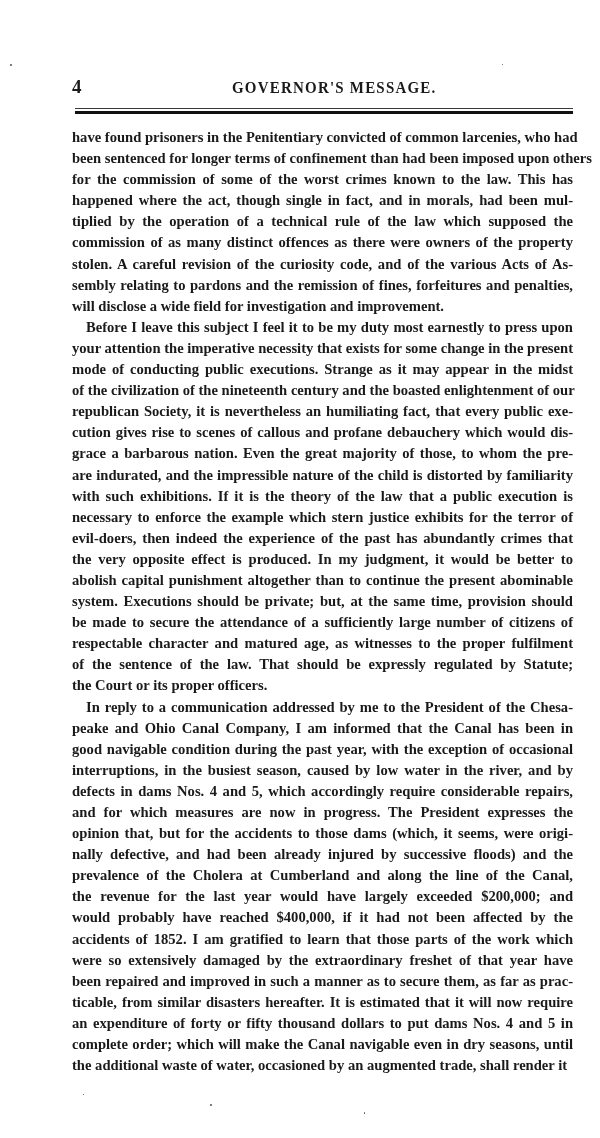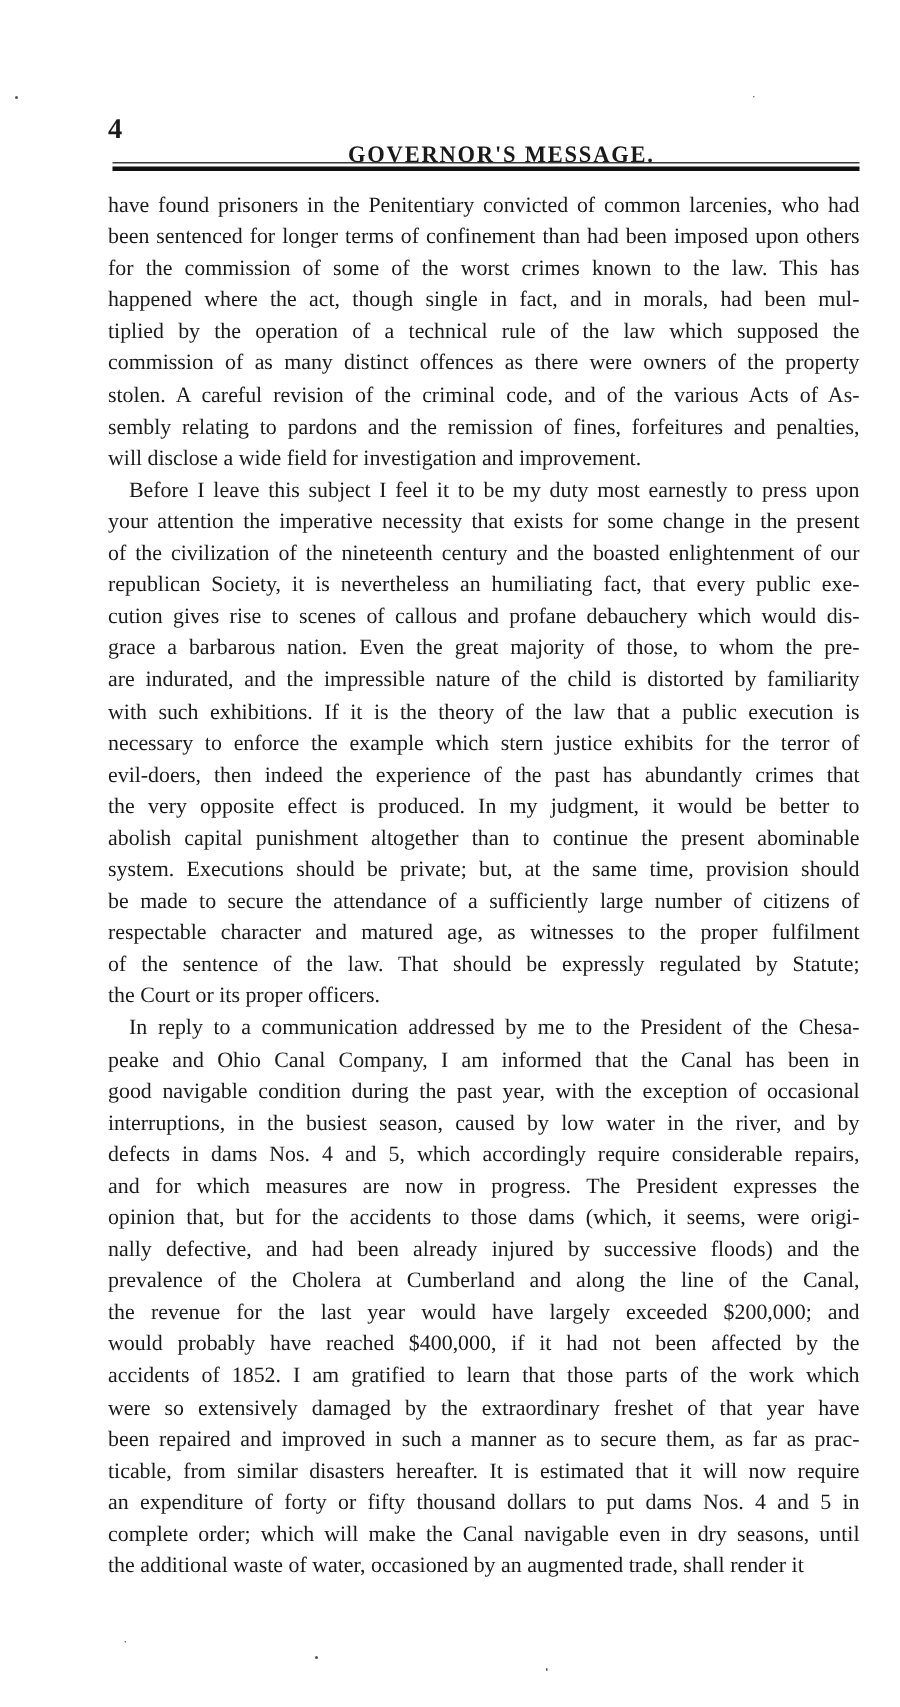--- a/index.html
+++ b/index.html
@@ -40,21 +40,21 @@
       position: absolute;
       left: 0;
       top: 0;
       font-size: 19px;
       font-weight: bold;
       letter-spacing: 0.5px;
     }
     .running-title {
       position: absolute;
       left: 160px;
-      top: 20px;
+      top: 4px;
       font-size: 15px;
       letter-spacing: 1.2px;
       font-weight: bold;
       transform: scaleY(1.05);
     }
     .rule-wrap {
       position: absolute;
       left: 75px;
       top: 108px;
       width: 498px;
@@ -74,20 +74,21 @@
       top: 3px;
       width: 100%;
       height: 3px;
       background: #111;
     }
     .body-text {
       position: absolute;
       left: 72px;
       top: 127px;
       width: 501px;
+      font-weight: bold;
     }
     .line {
       display: block;
       height: 21.1px;
       line-height: 21.1px;
       font-size: 14.6px;
       text-align: justify;
       text-align-last: justify;
       white-space: nowrap;
       overflow: visible;
@@ -121,27 +122,28 @@
   </div>
 
   <div class="body-text" id="body-text">
       <div>
         <span class="line">have found prisoners in the Penitentiary convicted of common larcenies, who had</span>
         <span class="line">been sentenced for longer terms of confinement than had been imposed upon others</span>
         <span class="line">for the commission of some of the worst crimes known to the law.  This has</span>
         <span class="line">happened where the act, though single in fact, and in morals, had been mul-</span>
         <span class="line">tiplied by the operation of a technical rule of the law which supposed the</span>
         <span class="line">commission of as many distinct offences as there were owners of the property</span>
-        <span class="line">stolen.  A careful revision of the criminal code, and of the various Acts of As-</span>
+        <span class="line">stolen.  A careful revision of the curiosity code, and of the various Acts of As-</span>
         <span class="line">sembly relating to pardons and the remission of fines, forfeitures and penalties,</span>
         <span class="line last">will disclose a wide field for investigation and improvement.</span>
       </div>
       <div>
         <span class="line indent">Before I leave this subject I feel it to be my duty most earnestly to press upon</span>
         <span class="line">your attention the imperative necessity that exists for some change in the present</span>
+        <span class="line">mode of conducting public executions.  Strange as it may appear in the midst</span>
         <span class="line">of the civilization of the nineteenth century and the boasted enlightenment of our</span>
         <span class="line">republican Society, it is nevertheless an humiliating fact, that every public exe-</span>
         <span class="line">cution gives rise to scenes of callous and profane debauchery which would dis-</span>
         <span class="line">grace a barbarous nation.  Even the great majority of those, to whom the pre-</span>
         <span class="line">are indurated, and the impressible nature of the child is distorted by familiarity</span>
         <span class="line">with such exhibitions.  If it is the theory of the law that a public execution is</span>
         <span class="line">necessary to enforce the example which stern justice exhibits for the terror of</span>
         <span class="line">evil-doers, then indeed the experience of the past has abundantly crimes that</span>
         <span class="line">the very opposite effect is produced.  In my judgment, it would be better to</span>
         <span class="line">abolish capital punishment altogether than to continue the present abominable</span>

